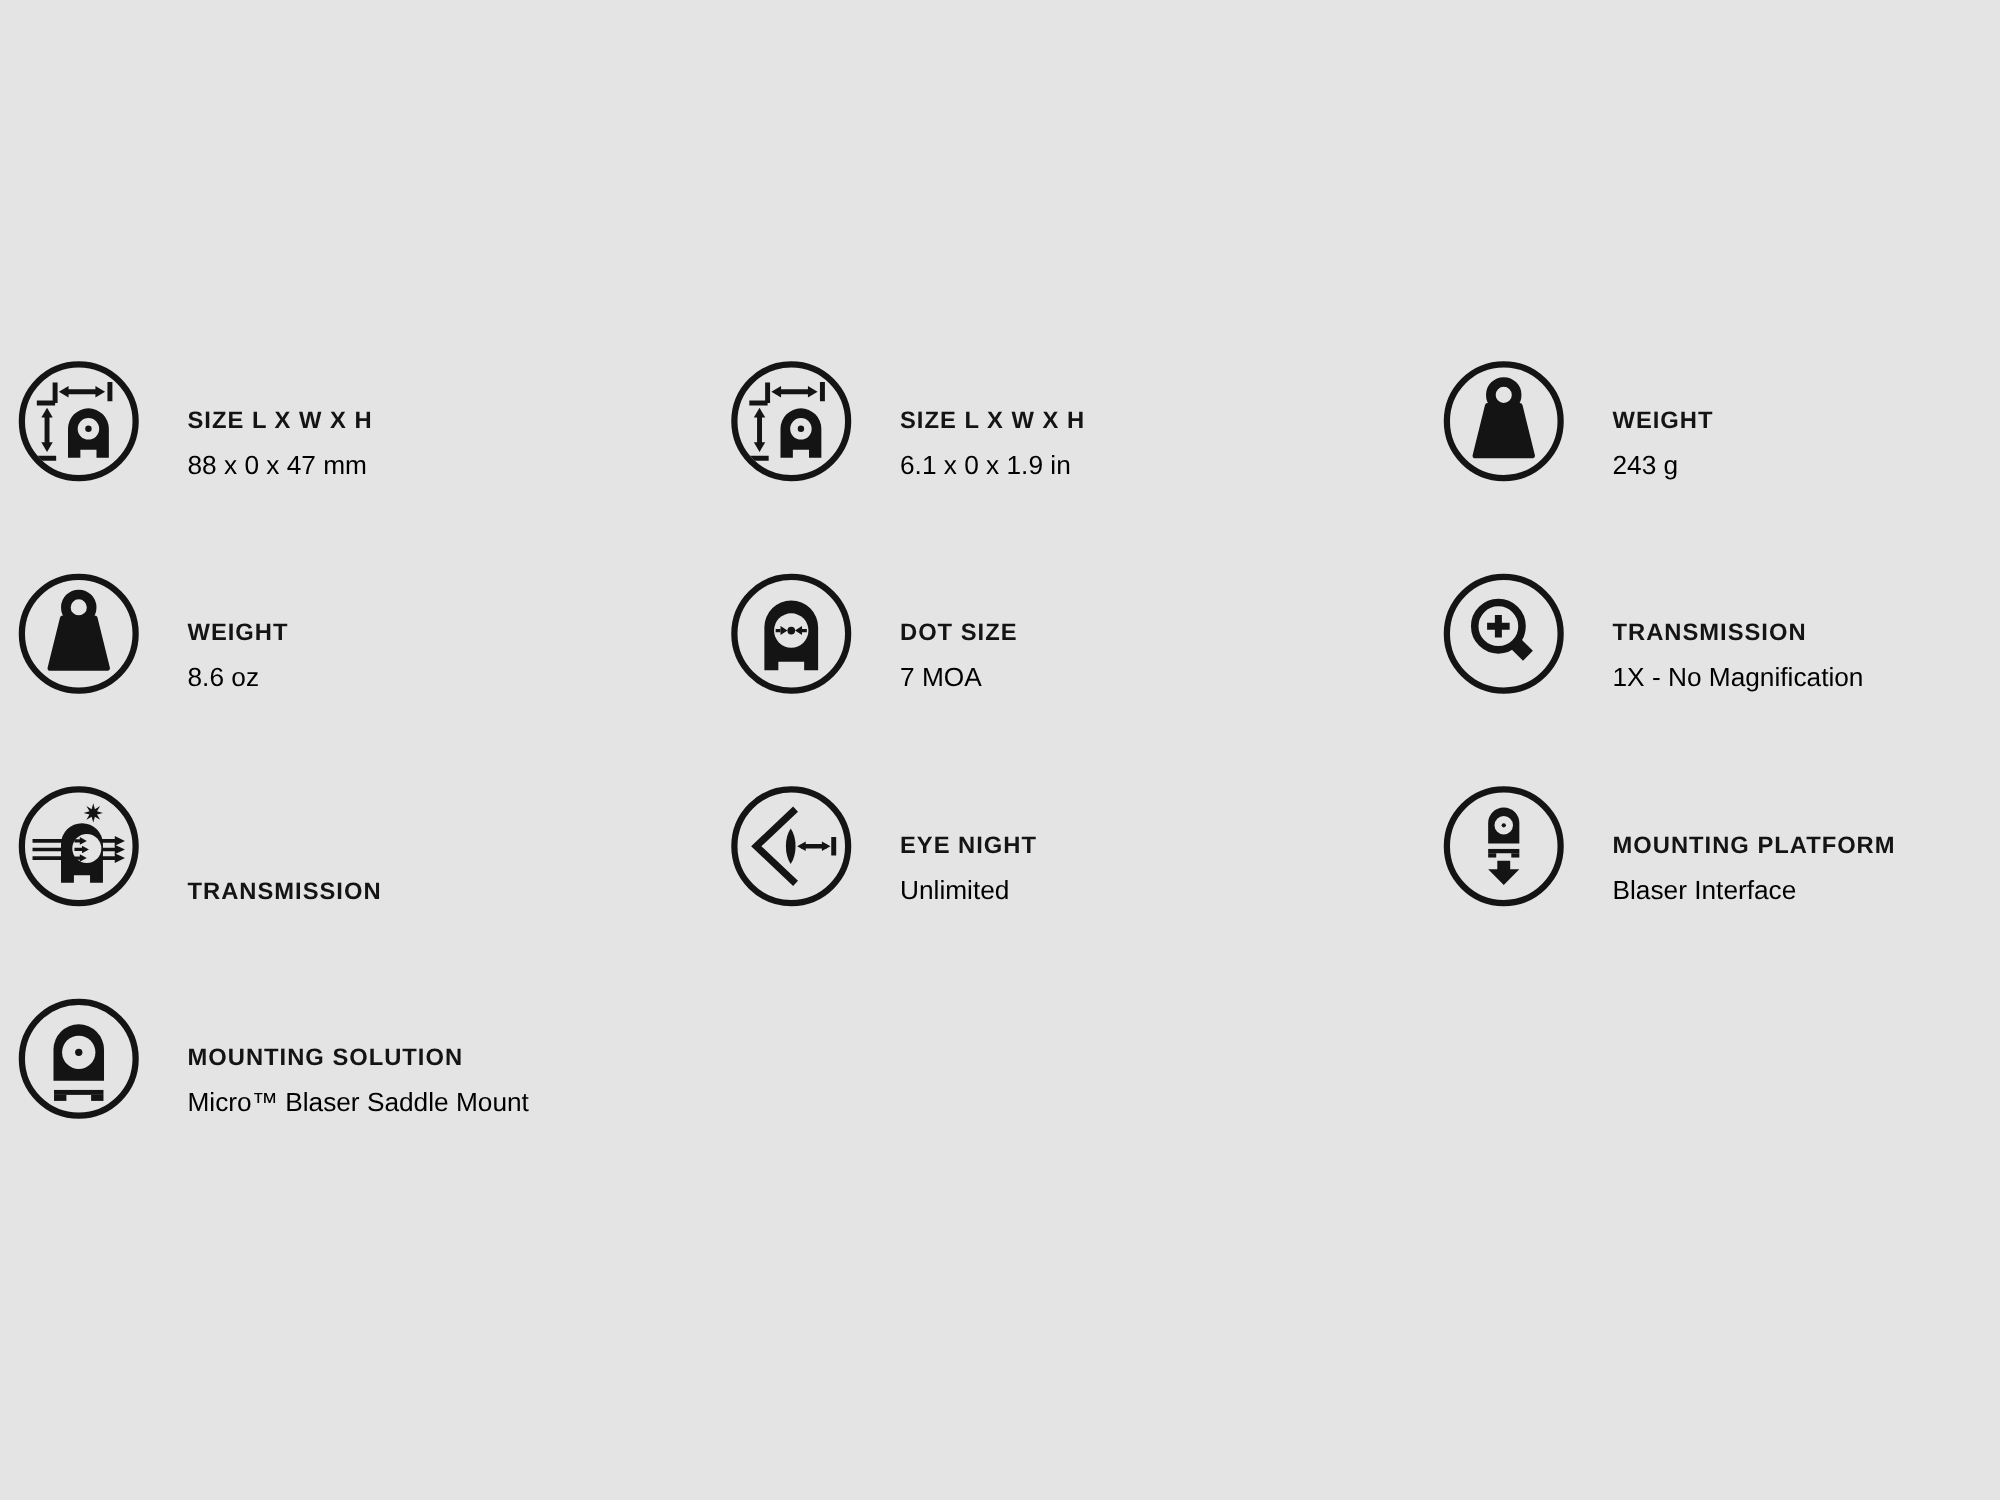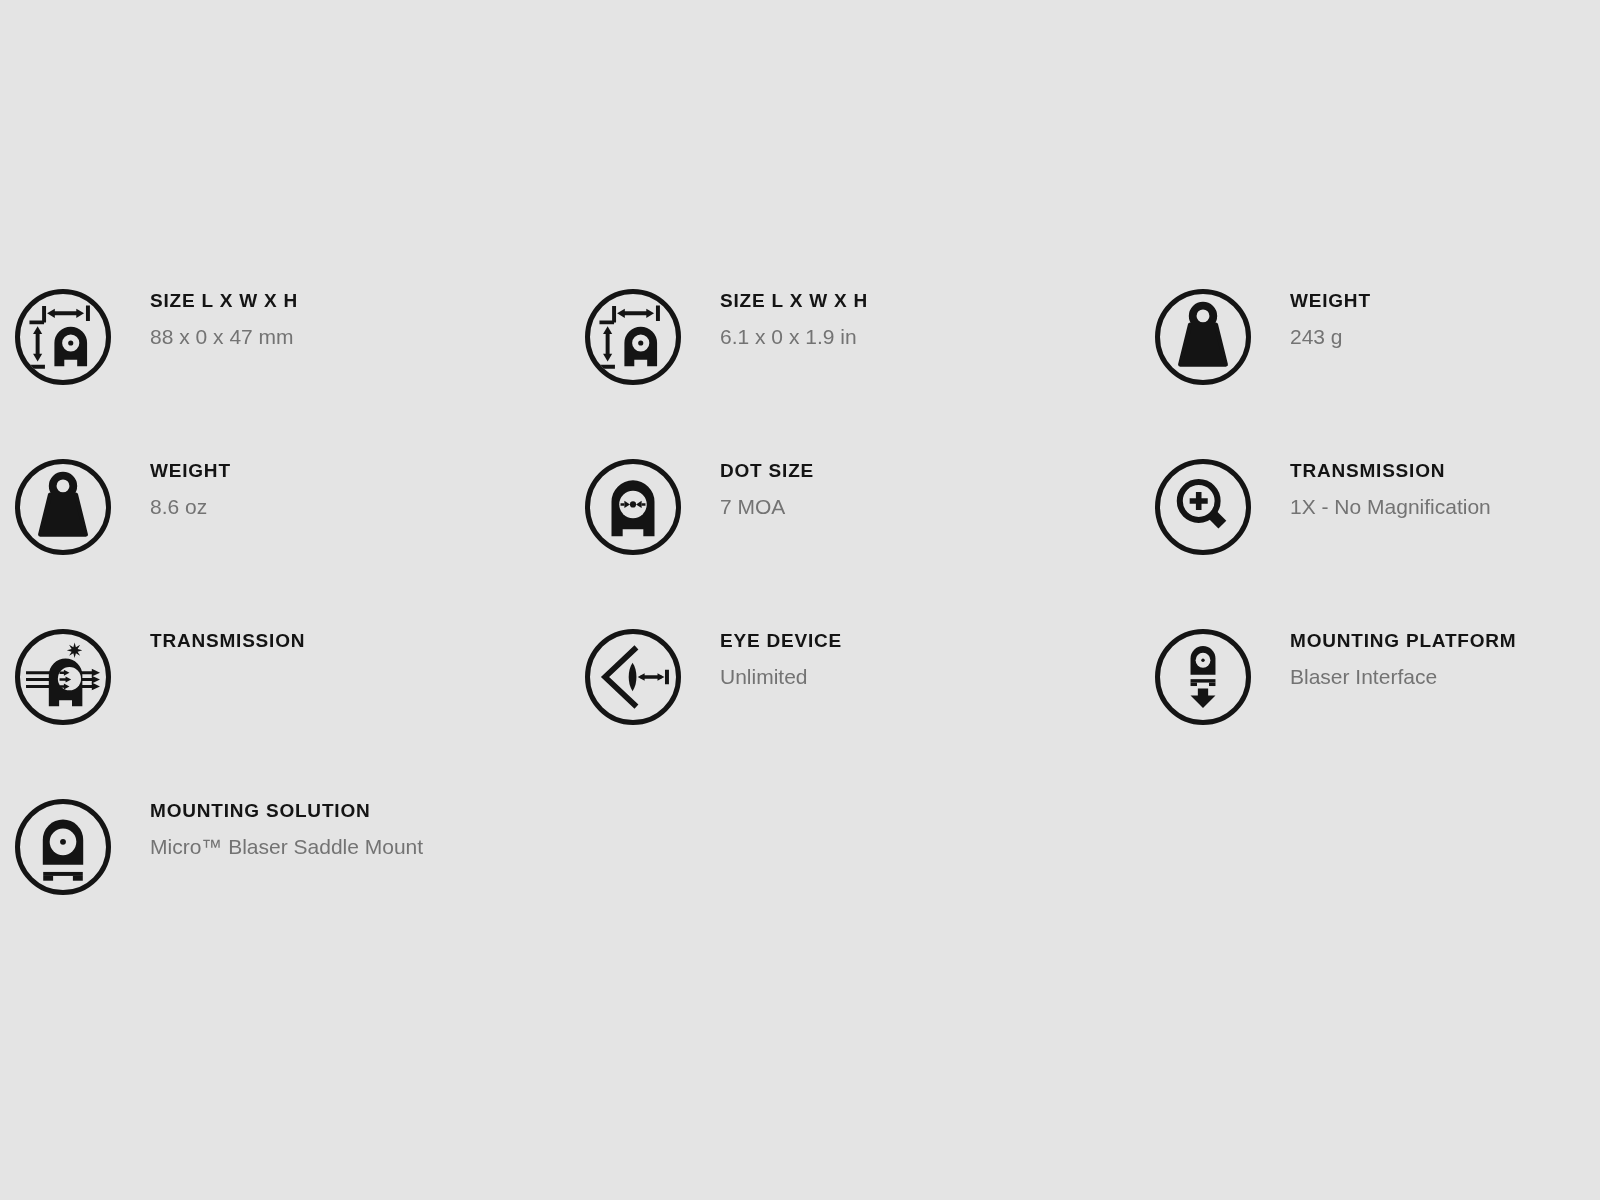--- a/index.html
+++ b/index.html
@@ -14,21 +14,21 @@
   .spec-grid{
     position:absolute;
     left:15px;top:289px;
     display:grid;
     grid-template-columns:repeat(3,570px);
     grid-auto-rows:170px;
     align-items:start;
   }
   .cell{
     display:flex;
-    align-items:flex-start;
+    align-items:flex-end;
     gap:39px;
     min-height:96px;
   }
   .icon-circle{
     flex:0 0 96px;
     width:96px;height:96px;
     box-sizing:border-box;
     border:5px solid #141414;
     border-radius:50%;
     display:flex;align-items:center;justify-content:center;
@@ -43,21 +43,21 @@
     line-height:1.22;
     max-width:410px;
     color:#141414;
   }
   .value{
     font-size:21px;
     font-weight:400;
     line-height:1.2;
     margin-top:12px;
     max-width:322px;
-    color:#737373;
+    color:#000000;
   }
 </style>
 </head>
 <body>
 
 <div class="spec-grid" id="grid">
   <div class="cell">
     <div class="icon-circle">
   <svg viewBox="0 0 100 100">
     <g stroke="#141414" stroke-width="4.6" fill="none">
@@ -213,21 +213,21 @@
   <svg viewBox="0 0 100 100">
     <path d="M54 15.5 L17.5 50 L54 84.5" fill="none" stroke="#141414" stroke-width="6.6"></path>
     <path d="M49.5 33.5 C55.5 42 55.5 58 49.5 66.5 C43.5 58 43.5 42 49.5 33.5 Z" fill="#141414"></path>
     <line x1="59" y1="50" x2="83" y2="50" stroke="#141414" stroke-width="4.2"></line>
     <polygon points="55.5,50 63.5,45.6 63.5,54.4" fill="#141414"></polygon>
     <polygon points="86.5,50 78.5,45.6 78.5,54.4" fill="#141414"></polygon>
     <line x1="89.5" y1="41.5" x2="89.5" y2="58.5" stroke="#141414" stroke-width="4.6"></line>
   </svg>
 </div>
     <div class="text">
-      <div class="label">EYE DEVICE</div>
+      <div class="label">EYE NIGHT</div>
       <div class="value">Unlimited</div>
     </div>
   </div>
 
   <div class="cell">
     <div class="icon-circle">
   <svg viewBox="0 0 100 100">
     <path d="M35.5 47.5 V28.5 A14.5 14.5 0 0 1 64.5 28.5 V47.5 Z" fill="#141414"></path>
     <circle cx="50" cy="30.5" r="8.6" fill="#e4e4e4"></circle>
     <circle cx="50" cy="30.5" r="2" fill="#141414"></circle>

